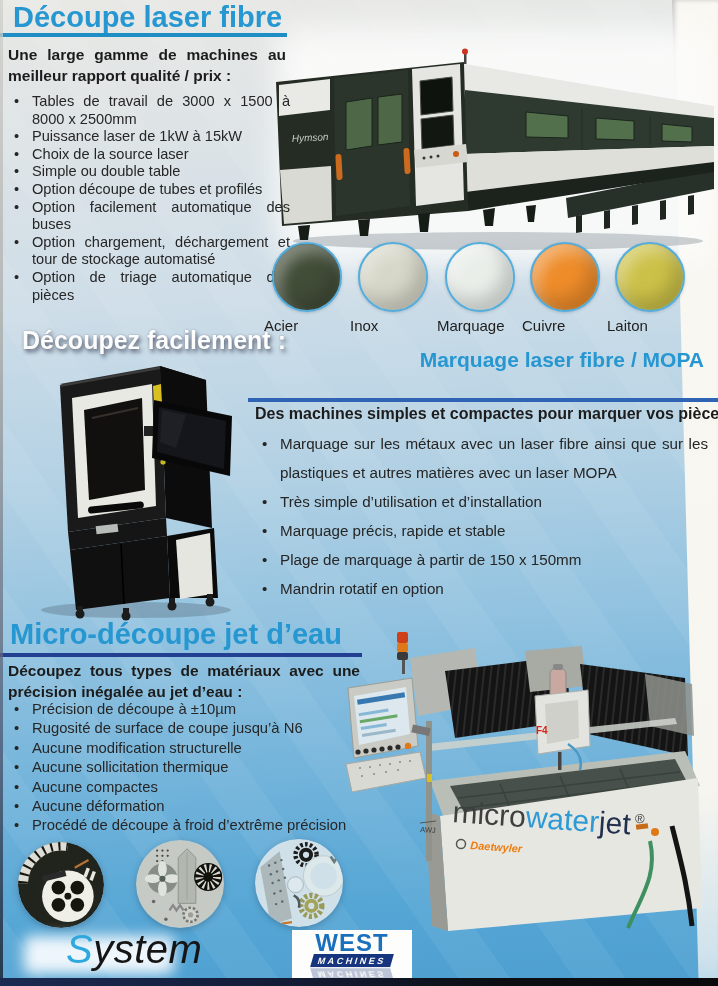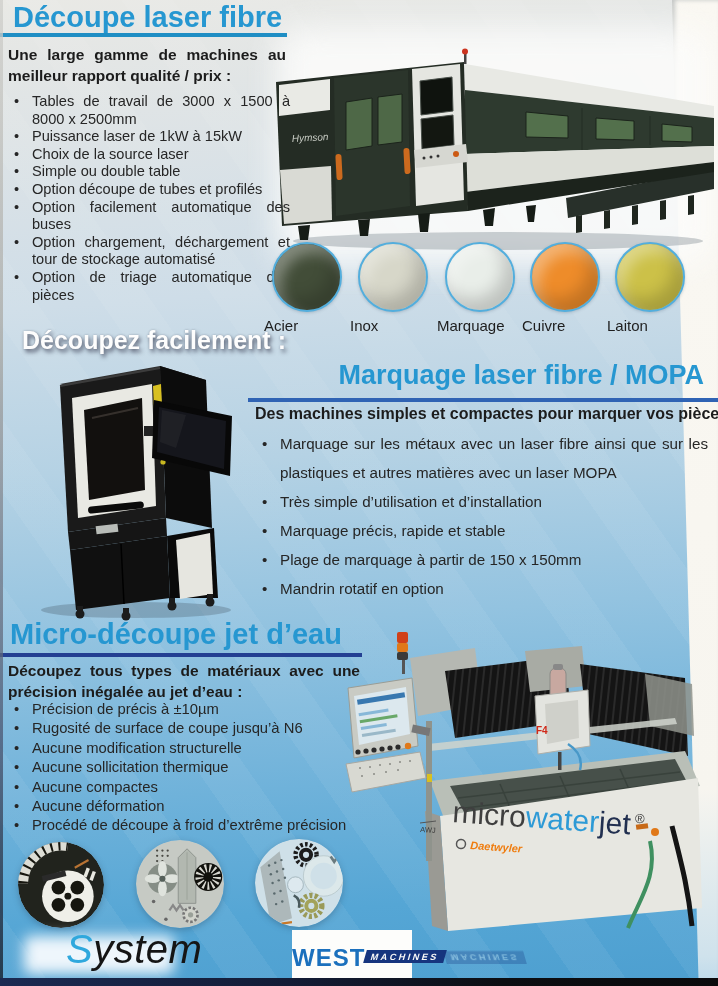--- a/index.html
+++ b/index.html
@@ -15,21 +15,21 @@
     box-shadow:inset 3px 0 4px rgba(90,100,110,.35);}
   .left-edge{position:absolute;left:0;top:0;width:3px;height:986px;z-index:6;
     background:linear-gradient(#cfcfcb,#a8a8a4 35%,#4a5570 75%,#10141f);opacity:.75}
   .bottom-edge{position:absolute;left:0;bottom:0;width:718px;height:8px;z-index:6;
     background:linear-gradient(90deg,#1b2a52 0%,#131c36 40%,#0c0e12 70%,#0a0a0c 100%);}
   .photo-glow{position:absolute;left:276px;top:26px;width:436px;height:240px;z-index:2;
     background:rgba(252,252,250,.88);border-radius:28px;filter:blur(16px);}
 
   .sec-title{position:absolute;font-weight:bold;color:#2697d1;z-index:4;white-space:nowrap}
   .title-laser{left:13px;top:1px;font-size:29px}
-  .title-marking{right:14px;top:360px;font-size:27px}
+  .title-marking{right:14px;top:348px;font-size:21px}
   .title-micro{left:10px;top:618px;font-size:29px}
   .rule{position:absolute;height:3.5px;z-index:4}
   .rule-laser{left:0;top:33px;width:287px}
   .rule-marking{left:248px;top:398px;width:470px}
   .rule-micro{left:0;top:653px;width:362px}
 
   .intro{position:absolute;font-weight:bold;color:#1c1c1c;z-index:4;text-align:justify}
   .laser-intro{left:8px;top:44px;width:278px;font-size:15.5px;line-height:21px}
   .marking-intro{left:255px;top:405px;width:456px;font-size:16px;text-align:left;white-space:nowrap}
   .micro-intro{left:8px;top:660px;width:352px;font-size:15.5px;line-height:21px}
@@ -62,21 +62,21 @@
     box-shadow:0 2px 6px rgba(40,70,95,.35),inset 0 0 4px rgba(255,255,255,.3)}
   .sample svg{display:block}
 
   .syslogo{position:absolute;left:24px;top:926px;width:240px;height:56px;z-index:5}
   .sys-blur{position:absolute;left:0;top:10px;width:150px;height:38px;background:rgba(252,253,255,.92);
     filter:blur(7px);border-radius:6px}
   .sys-text{position:absolute;left:42px;top:2px;font-size:40px;line-height:42px;font-style:italic;color:#151515;letter-spacing:.5px}
   .sys-s{color:#2fa8dd}
 
   .west{position:absolute;left:292px;top:930px;width:120px;height:53px;background:#fdfdfb;z-index:5;
-    display:flex;flex-direction:row;align-items:center}
+    display:flex;flex-direction:column;align-items:center}
   .west-word{color:#1b70bd;font-weight:bold;font-size:24px;line-height:23px;letter-spacing:1px;margin-top:1px}
   .west-band{background:#16357e;color:#f8f8f8;font-size:9px;font-weight:bold;letter-spacing:2.5px;
     padding:1.5px 6px;transform:skewX(-16deg)}
   .west-refl{background:#16357e;color:#f8f8f8;font-size:9px;font-weight:bold;letter-spacing:2.5px;
     padding:1.5px 6px;transform:skewX(16deg) scaleY(-1);opacity:.28;filter:blur(.6px);margin-top:1px}
 </style>
 </head>
 <body>
 
 <div id="page">
@@ -222,21 +222,21 @@
       <li>Très simple d’utilisation et d’installation</li>
       <li>Marquage précis, rapide et stable</li>
       <li>Plage de marquage à partir de 150 x 150mm</li>
       <li>Mandrin rotatif en option</li>
     </ul>
 
   <div class="sec-title title-micro">Micro-découpe jet d’eau</div>
   <div class="rule rule-micro" style="background: rgb(35, 63, 146);"></div>
   <div class="intro micro-intro">Découpez tous types de matériaux avec une précision inégalée au jet d’eau :</div>
   <ul class="blist micro-list">
-      <li>Précision de précis à ±10µm</li>
+      <li>Précision de découpe à ±10µm</li>
       <li>Rugosité de surface de coupe jusqu’à N6</li>
       <li>Aucune modification structurelle</li>
       <li>Aucune sollicitation thermique</li>
       <li>Aucune compactes</li>
       <li>Aucune déformation</li>
       <li>Procédé de découpe à froid d’extrême précision</li>
     </ul>
 
   <svg class="svg-photo waterjet-photo" viewBox="0 0 372 306">
     <defs>

